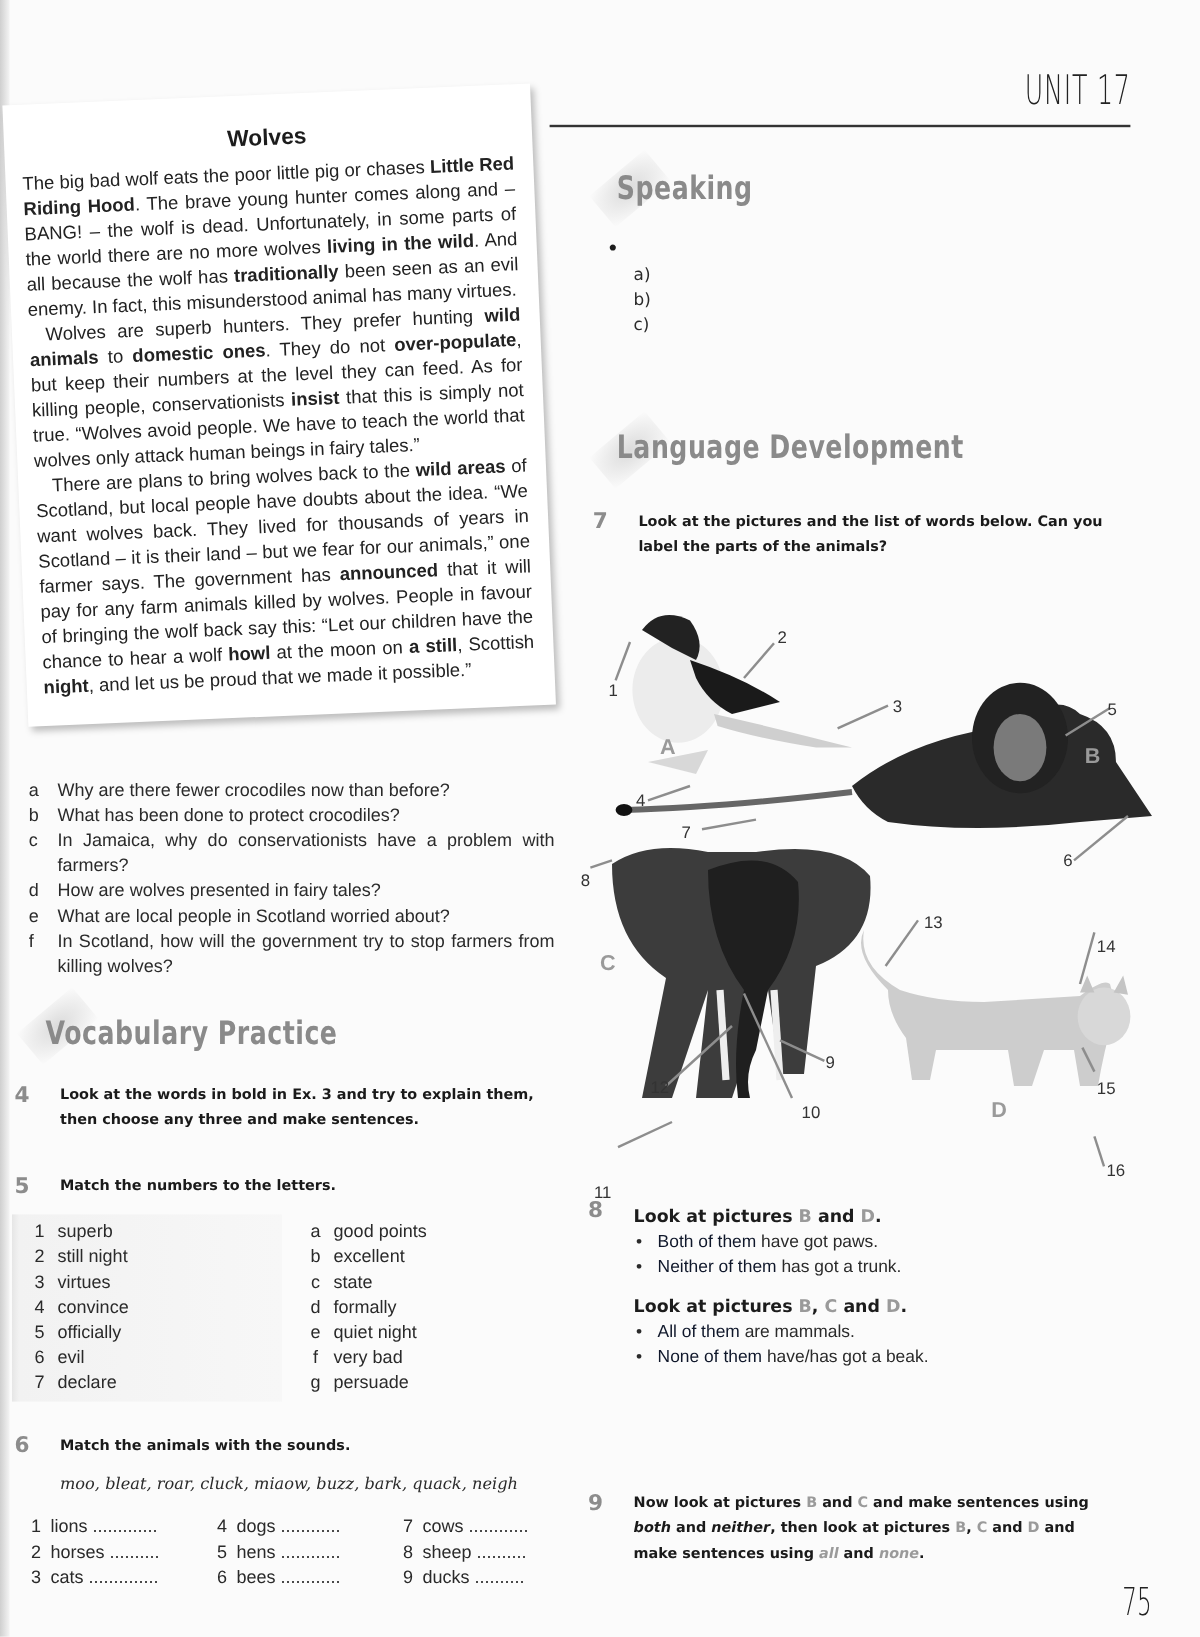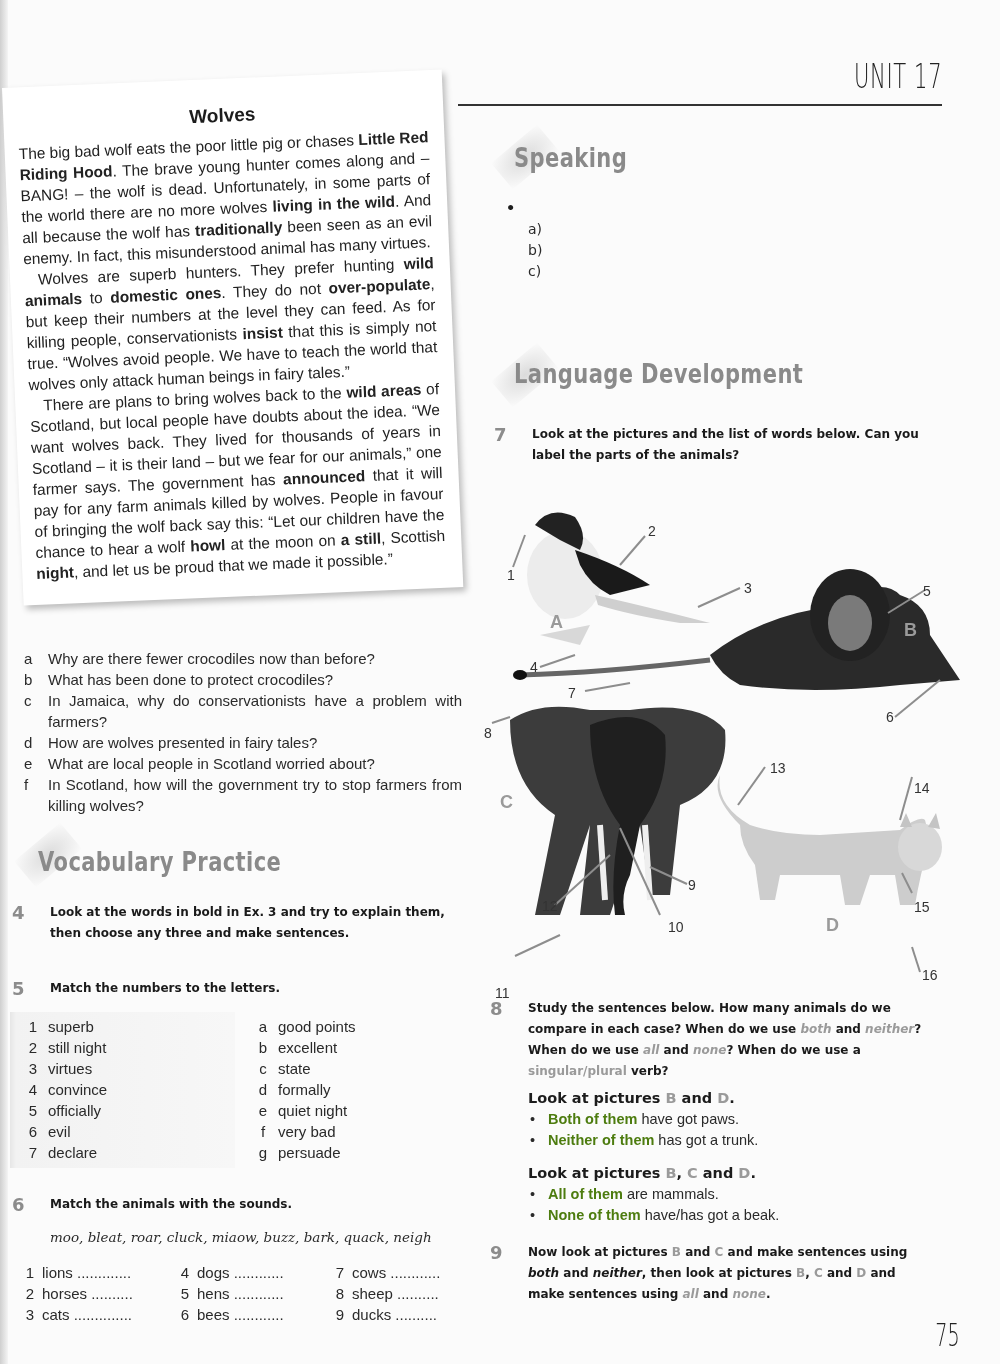--- a/index.html
+++ b/index.html
@@ -64,21 +64,21 @@
 
   
   .pics { position: absolute; left: 480px; top: 495px; width: 520px; height: 495px; }
   .pic-label-num { position: absolute; font-size: 14px; color: #333; }
   .pic-letter { position: absolute; font-size: 18px; font-weight: bold; color: #9a9a9a; }
 
   
   .ex8-sub { font-family: "DejaVu Sans", sans-serif; font-weight: bold; font-size: 14.5px; line-height: 21px; margin-top: 12px; }
   .ex8-bullet { display: flex; font-size: 14.5px; line-height: 21px; color: #2a2a2a; padding-left: 2px; }
   .ex8-bullet .dot { width: 18px; flex: none; }
-  .ex8-bullet b { font-weight: bold; color: #4d7c0f; }
+  .ex8-bullet b { font-weight: normal; color: #0f172a; }
 
   .page-number { position: absolute; right: 40px; top: 1316px; font-family: "DejaVu Sans", sans-serif; font-size: 32px; font-weight: 300; transform: scaleX(0.6); transform-origin: right center; color: #222; }
 </style>
 </head>
 <body>
 
 <div class="gutter-shade"></div>
 
 <div class="unit-title">UNIT 17</div>
 <div class="unit-rule"></div>
@@ -343,21 +343,20 @@
 
   <span class="pic-letter" style="left:70px; top:117px;">A</span>
   <span class="pic-letter" style="left:424px; top:125px;">B</span>
   <span class="pic-letter" style="left:20px; top:297px;">C</span>
   <span class="pic-letter" style="left:346px; top:420px;">D</span>
 </div>
 
 <div class="ex" style="left:490px; top:998px; width:450px;">
   <div class="ex-num">8</div>
   <div class="ex-body">
-    <div class="ex-instr">Study the sentences below. How many animals do we compare in each case? When do we use <span class="grey-i">both</span> and <span class="grey-i">neither</span>? When do we use <span class="grey-i">all</span> and <span class="grey-i">none</span>? When do we use a <span class="grey">singular/plural</span> verb?</div>
     <div class="ex8-sub" style="margin-top:6px;">Look at pictures <span class="grey">B</span> and <span class="grey">D</span>.</div>
     <div class="ex8-bullet">
         <span class="dot">•</span>
         <span><b>Both of them</b><span> have got paws.</span></span>
       </div>
     <div class="ex8-bullet">
         <span class="dot">•</span>
         <span><b>Neither of them</b><span> has got a trunk.</span></span>
       </div>
     <div class="ex8-sub">Look at pictures <span class="grey">B</span>, <span class="grey">C</span> and <span class="grey">D</span>.</div>

